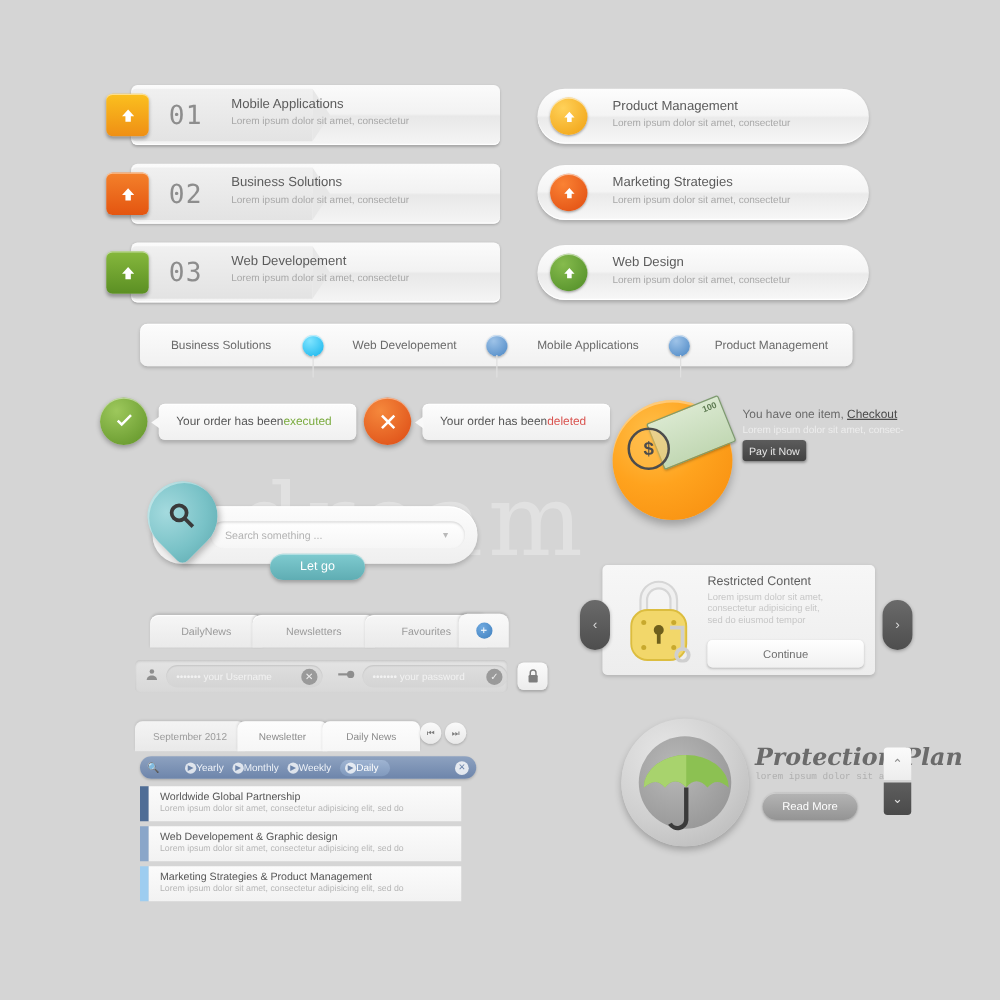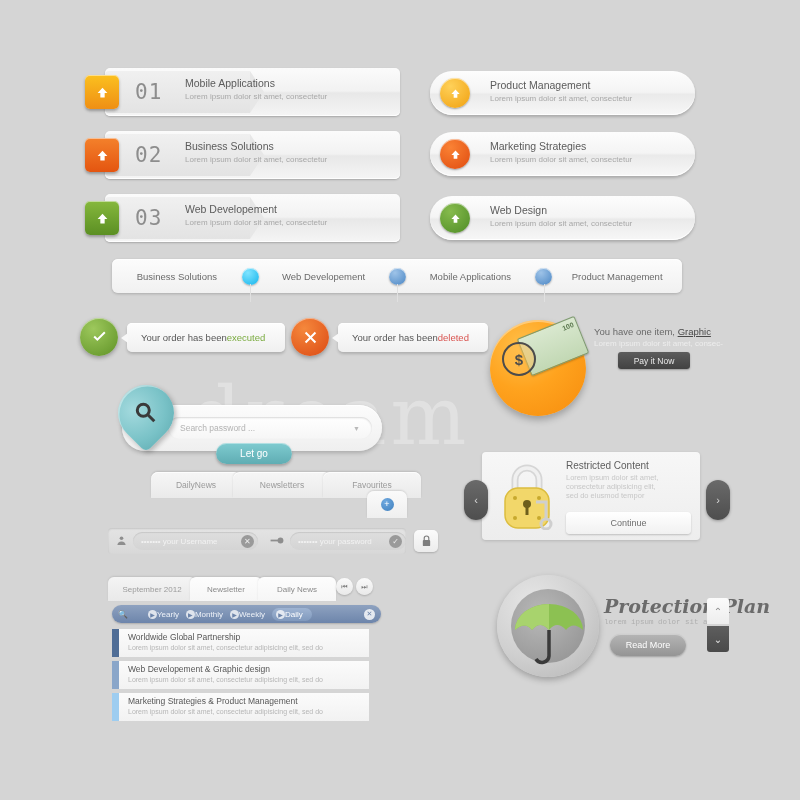--- a/index.html
+++ b/index.html
@@ -135,21 +135,21 @@
   .pin svg{position:absolute;left:16px;top:15px;width:24px;height:24px;transform:rotate(45deg);fill:none;stroke:#3a3a3a;stroke-width:3;}
   .letgo{
     position:absolute;left:216px;top:443px;width:76px;height:21px;border-radius:11px;
     background:linear-gradient(to bottom,#7fcbd0,#5fadb3);
     box-shadow:0 2px 3px rgba(0,0,0,.25),0 1px 0 rgba(255,255,255,.4) inset;
     display:flex;align-items:center;justify-content:center;
     color:#fff;font-size:10px;z-index:5;
   }
 
   
-  .tabstrip{position:absolute;left:120px;top:472px;width:285px;height:26px;margin-left:31px;}
+  .tabstrip{position:absolute;left:120px;top:492px;width:285px;height:26px;}
   .tab{
     position:absolute;top:0;height:26px;border-radius:7px 7px 0 0;
     background:linear-gradient(to bottom,#f6f6f6,#eaeaea);
     box-shadow:0 -1px 2px rgba(0,0,0,.12),0 1px 0 rgba(255,255,255,.8) inset;
     display:flex;align-items:center;justify-content:center;
     font-size:8.5px;color:#9a9a9a;
   }
   .plusbtn{
     position:absolute;left:367px;top:491px;width:40px;height:27px;border-radius:7px 7px 0 0;
     background:linear-gradient(to bottom,#fafafa,#efefef);
@@ -382,30 +382,30 @@
   <div class="bubble" style="left:338px;top:323px;width:122px">
     <span>Your order has been </span>
       <span style="color:#d9534f">deleted</span>
   </div>
 
   <div class="coin">
     <div class="bill"></div>
     <div class="coinsym">$</div>
   </div>
   <div style="position:absolute;left:594px;top:326px;font-size:9.5px;color:#6a6a6a">
-    <span>You have one item, </span><span style="text-decoration:underline;color:#4a4a4a">Graphic</span>
+    <span>You have one item, </span><span style="text-decoration:underline;color:#4a4a4a">Checkout</span>
   </div>
   <div style="position:absolute;left:594px;top:339px;font-size:8px;color:#ededed">Lorem ipsum dolor sit amet, consec-</div>
-  <div style="position:absolute;left:618px;top:352px;width:72px;height:17px;border-radius:3px;
+  <div style="position:absolute;left:594px;top:352px;width:51px;height:17px;border-radius:3px;
               background:linear-gradient(to bottom,#5c5c5c,#424242);color:#e8e8e8;font-size:8.5px;
               display:flex;align-items:center;justify-content:center;box-shadow:0 1px 2px rgba(0,0,0,.3)">Pay it Now</div>
 
   <div class="searchwrap">
     <div class="searchfield">
-      <span style="flex:1">Search password ...</span>
+      <span style="flex:1">Search something ...</span>
       <span style="font-size:7px;color:#b9b9b9">▼</span>
     </div>
   </div>
   <div class="pin">
     <svg viewBox="0 0 24 24">
         <circle cx="10" cy="10" r="6"></circle>
         <path d="M14.5 14.5 L21 21"></path>
       </svg>
   </div>
   <div class="letgo">Let go</div>

